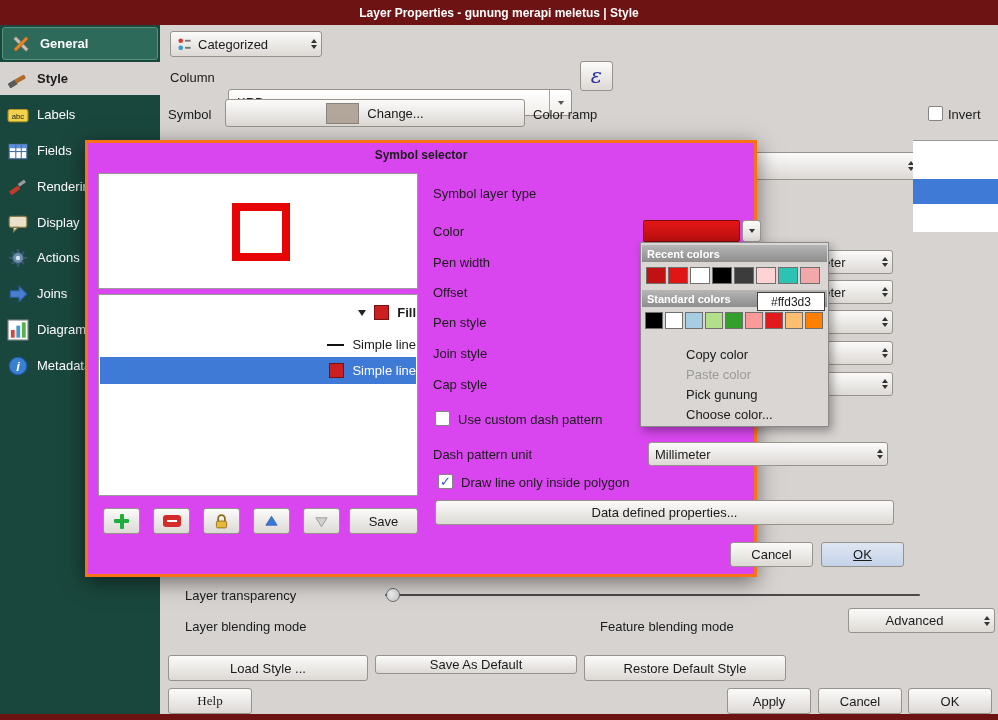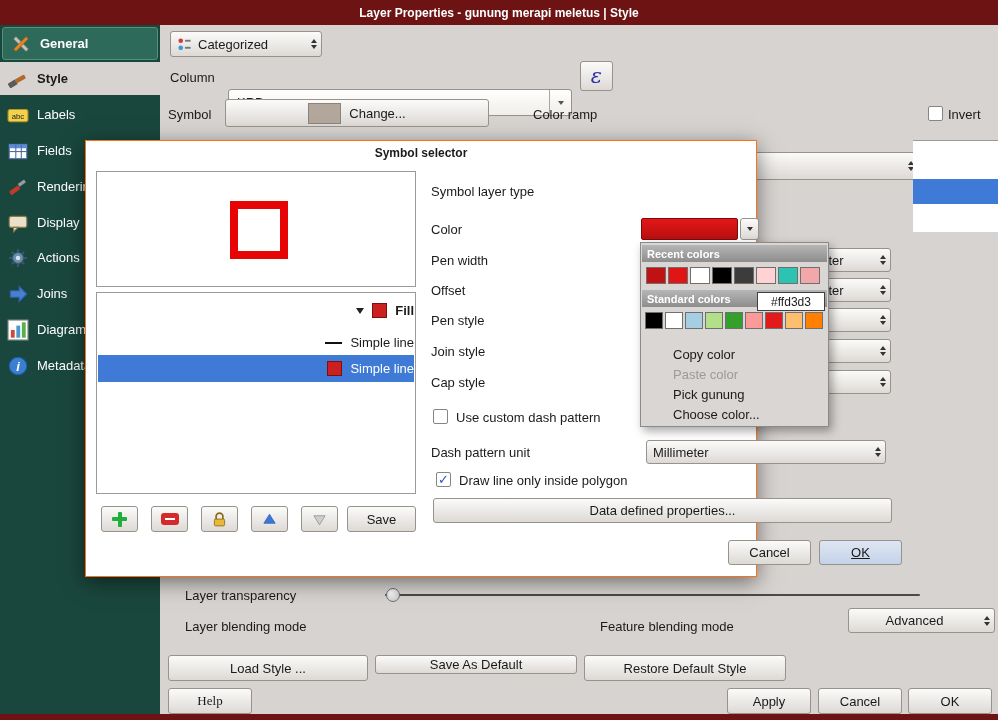--- a/index.html
+++ b/index.html
@@ -21,36 +21,36 @@
   .spin { position:absolute; right:4px; top:50%; transform:translateY(-50%); display:flex; flex-direction:column; gap:2px; }
   .tri-up { width:0; height:0; border-left:3.5px solid transparent; border-right:3.5px solid transparent; border-bottom:4px solid #333; }
   .tri-down { width:0; height:0; border-left:3.5px solid transparent; border-right:3.5px solid transparent; border-top:4px solid #333; }
   .label { display:flex; align-items:center; }
 
   .checkbox { width:15px; height:15px; background:#fff; border:1px solid #858585; border-radius:2px; display:flex; align-items:center; justify-content:center; font-weight:bold; font-size:13px; color:#2b57b8; line-height:1; }
 
   .editfield { display:flex; align-items:center; background:linear-gradient(#ffffff,#f1eeea); border:1px solid #98928c; border-radius:3px; padding-left:8px; position:relative; }
   .dropbtn { position:absolute; right:0; top:0; bottom:0; width:22px; border-left:1px solid #aaa49e; display:flex; align-items:center; justify-content:center; }
 
-  .modal { left:85px; top:140px; width:672px; height:437px; background:#ffffff; border:1px solid #f97316; box-shadow:0 5px 20px rgba(0,0,0,0.5); z-index:10; }
+  .modal { left:85px; top:140px; width:672px; height:437px; background:#d946ef; border:3px solid #f97316; box-shadow:0 5px 20px rgba(0,0,0,0.5); z-index:10; }
   .modal-title { position:absolute; left:0; top:5px; width:100%; text-align:center; font-weight:bold; font-size:12px; }
   .panel-white { position:absolute; background:#fff; border:1px solid #9a9a9a; }
 
   .tree-row { position:absolute; left:1px; right:1px; height:27px; display:flex; align-items:center; gap:8px;justify-content:flex-end; }
   .tree-sel { background:#3f7ad6; color:#fff; }
   .swatch-red { width:15px; height:15px; background:#cc2020; border:1px solid #7a1010; flex:0 0 15px; }
   .expander { width:0; height:0; border-left:4.5px solid transparent; border-right:4.5px solid transparent; border-top:6px solid #222; }
 
   .tool-btn { position:absolute; width:37px; height:26px; }
 
   .color-menu { left:640px; top:242px; width:189px; height:185px; background:#d9d6d3; border:1px solid #8a8a8a; box-shadow:3px 4px 9px rgba(0,0,0,0.35); z-index:20; }
   .menu-header { position:absolute; left:1px; right:1px; height:17px; background:linear-gradient(#b6b6b6,#8d8d8d); color:#fff; font-weight:bold; font-size:11px; display:flex; align-items:center; padding-left:5px; }
   .swatch { position:absolute; width:20px; height:17px; border:1px solid #6f6f6f; }
   .swatch-sm { position:absolute; width:18px; height:17px; border:1px solid #6f6f6f; }
-  .menu-item { position:absolute; left:1px; right:1px; height:20px; display:flex; align-items:center; padding-left:31px; }
+  .menu-item { position:absolute; left:1px; right:1px; height:20px; display:flex; align-items:center; padding-left:44px; }
   .menu-item.disabled { color:#9b9b9b; }
 
   .tooltip { left:757px; top:292px; width:68px; height:19px; background:#ffffff; border:1px solid #404040; display:flex; align-items:center; justify-content:center; font-size:12px; z-index:25; }
 
   .slider-track { left:385px; top:594px; width:535px; height:2px; background:#4a4a4a; border-radius:1px; }
   .slider-handle { left:386px; top:588px; width:14px; height:14px; border-radius:50%; background:radial-gradient(circle at 35% 30%,#fdfdfd,#c2c2c2); border:1px solid #6f6f6f; }
 
   .spinbox { display:flex; align-items:center; background:#fff; border:1px solid #98928c; border-radius:2px; padding-left:7px; position:relative; }
   .spinbox .btns { position:absolute; right:0; top:0; bottom:0; width:17px; border-left:1px solid #aaa49e; display:flex; flex-direction:column; align-items:center; justify-content:space-evenly; background:linear-gradient(#f4f2ef,#dcd8d4); }
 
@@ -175,21 +175,21 @@
     <span>KRB</span>
     <span class="dropbtn">
         <i class="tri-down" style="border-top-color:#555;"></i>
       </span>
   </div>
   <div class="abs btn" style="left:580px; top:61px; width:33px; height:30px; font-family:'DejaVu Serif',serif; font-style:italic; font-size:21px; color:#2b2fa8;">
     <span>ε</span>
   </div>
 
   <div class="abs label" style="left:168px; top:100px; height:28px;">Symbol</div>
-  <div class="abs btn" style="left:225px; top:99px; width:264px; height:28px;">
+  <div class="abs btn" style="left:225px; top:99px; width:300px; height:28px;">
     <span style="width:33px; height:21px; background:#b3a69a; border:1px solid #8a847e;"></span>
     <span>Change...</span>
   </div>
   <div class="abs label" style="left:533px; top:100px; height:28px;">Color ramp</div>
   <div class="abs combo" style="left:618px; top:99px; width:301px; height:28px; gap:8px;">
     <span style="width:46px; height:18px; flex:0 0 46px; background:linear-gradient(90deg,#1f4e79,#6fa3d4,#dceaf6); border:1px solid #777;"></span>
     <span>[source]</span>
     <span class="spin">
         <i class="tri-up"></i>
         <i class="tri-down"></i>

